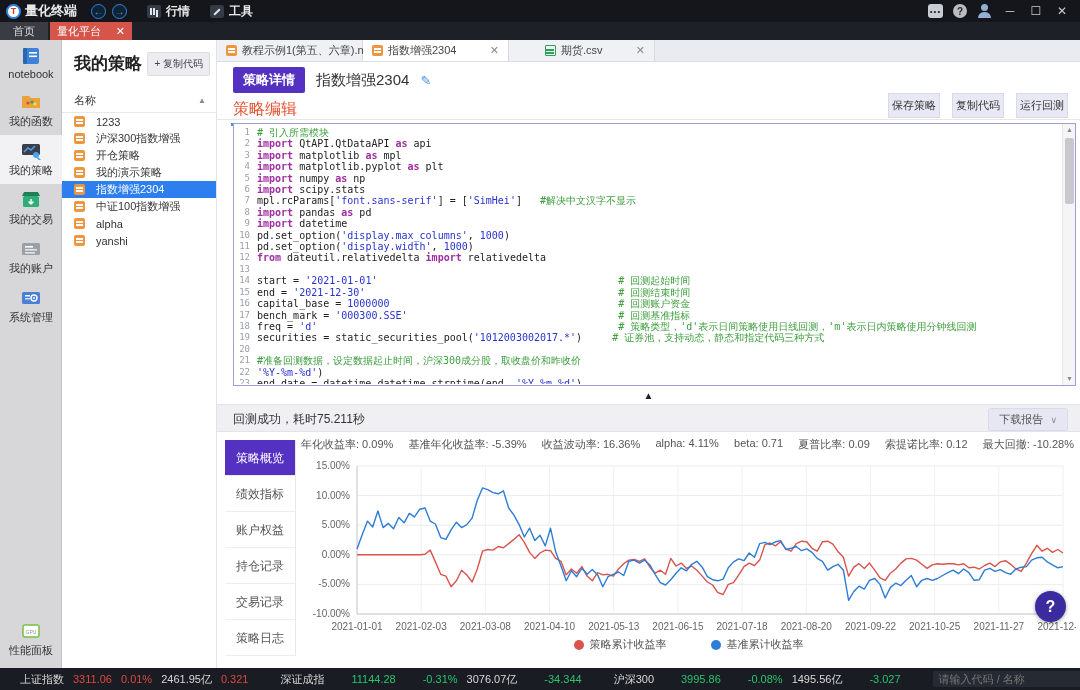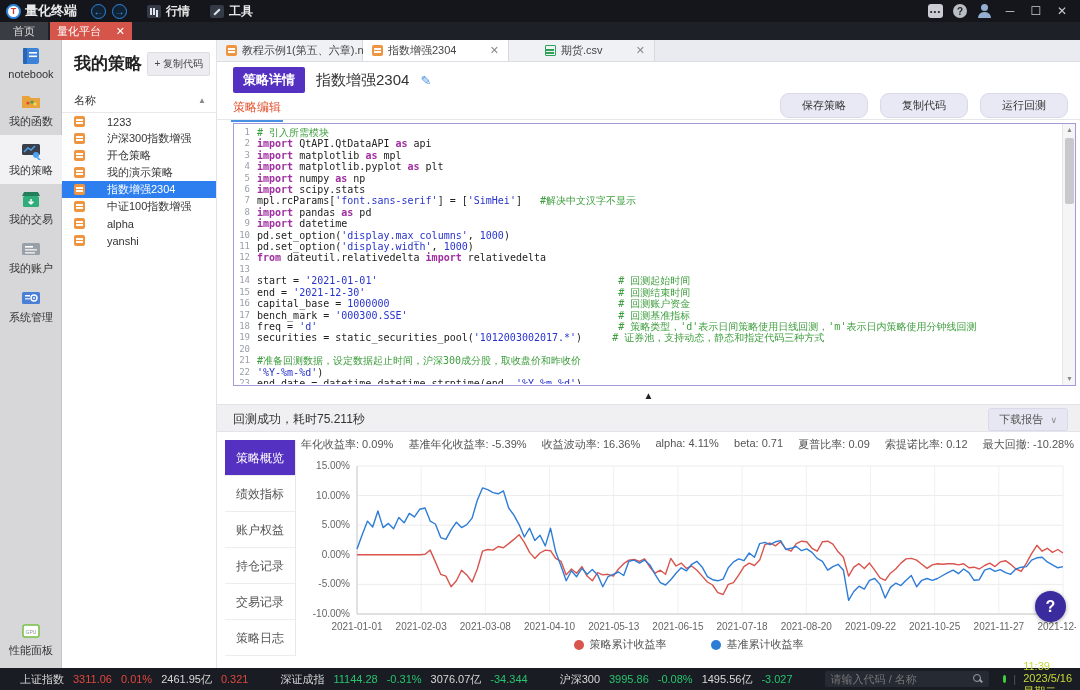--- a/index.html
+++ b/index.html
@@ -44,21 +44,21 @@
 
   
   .listpanel { position:absolute; top:40px; left:62px; width:155px; bottom:22px; background:#fff; border-right:1px solid #e3e3e7; }
   .lp-head { position:relative; padding:12px 8px 10px 12px; }
   .lp-title { font-size:17px; font-weight:bold; color:#222; }
   .lp-newbtn { position:absolute; right:6px; top:12px; background:#ececf1; border:1px solid #dcdce2; border-radius:2px;
     font-size:10px; color:#444; padding:4px 6px; cursor:pointer; }
   .lp-colhead { display:flex; justify-content:space-between; align-items:center; padding:8px 10px 4px 12px;
     font-size:11px; color:#333; border-bottom:1px solid #e8e8ec; }
   .lp-sort { font-size:8px; color:#888; }
-  .lp-item { display:flex; align-items:center; gap:22px; height:17px; padding-left:12px; font-size:11px; color:#333; cursor:pointer; white-space:nowrap; }
+  .lp-item { display:flex; align-items:center; gap:11px; height:17px; padding-left:12px; font-size:11px; color:#333; cursor:pointer; white-space:nowrap; }
   .lp-item.selected { background:#2d7ff0; color:#fff; }
   .doc-ic { width:11px; height:11px; background:#f0953f; border-radius:2px; position:relative; flex:none; }
   .doc-ic::after { content:""; position:absolute; left:2px; top:3px; width:7px; height:1.5px; background:#fff; box-shadow:0 3px 0 #fff; }
 
   
   .main { position:absolute; top:40px; left:217px; right:0; bottom:22px; background:#fff; }
   .doctabs { position:absolute; top:0; left:0; right:0; height:22px; background:#e9ebf0; border-bottom:1px solid #dcdce2; display:flex; }
   .dtab { display:flex; align-items:center; gap:5px; padding:0 9px; font-size:11px; color:#444;
     border-right:1px solid #d8d8de; background:#f0f1f4; cursor:pointer; white-space:nowrap; }
   .dtab.active { background:#fff; }
@@ -66,24 +66,24 @@
   .nb-ic { width:11px; height:11px; background:#f0953f; border-radius:2px; position:relative; flex:none; }
   .nb-ic::after { content:""; position:absolute; left:2px; top:3px; width:7px; height:1.5px; background:#fff; box-shadow:0 3px 0 #fff; }
   .csv-ic { width:11px; height:11px; border:1.5px solid #2ea05a; border-radius:1px; position:relative; flex:none; }
   .csv-ic::after { content:""; position:absolute; left:0; top:3px; width:8px; height:1.5px; background:#2ea05a; box-shadow:0 3px 0 #2ea05a; }
 
   .badge-row { position:absolute; top:27px; left:16px; display:flex; align-items:center; gap:11px; }
   .badge { background:#5531c1; color:#fff; font-weight:bold; font-size:13px; padding:4px 10px; border-radius:2px; }
   .strat-title { font-size:15px; color:#333; }
   .edit-pencil { color:#4a90e2; font-size:13px; cursor:pointer; }
 
-  .edit-tab { position:absolute; top:59px; left:16px; font-size:12px; color:#e4512e; cursor:pointer; padding-bottom:6px; }
+  .edit-tab { position:absolute; top:59px; left:16px; font-size:16px; color:#e4512e; cursor:pointer; padding-bottom:6px; }
   .edit-tab::after { content:""; position:absolute; left:-2px; right:-2px; bottom:0; height:3px; background:#4a90e2; }
   .toolbar { position:absolute; top:53px; right:12px; display:flex; gap:12px; }
-  .tb-btn { background:#e9e9f5; border:1px solid #d9d9ea; border-radius:9px; color:#333; font-size:11px; padding:4px 21px; cursor:pointer; }
+  .tb-btn { background:#e9e9f5; border:1px solid #d9d9ea; border-radius:0; color:#333; font-size:11px; padding:4px 3px; cursor:pointer; }
   .divider { position:absolute; top:79px; left:0; right:0; height:1px; background:#e7e7eb; }
 
   
   .editor { position:absolute; top:83px; left:16px; right:4px; height:263px; border:1px solid #a49ad8; background:#fff; overflow:hidden; }
   .code-scroll { position:absolute; inset:1px 14px 1px 1px; overflow:hidden; padding-top:2px;
     font-family:"DejaVu Sans Mono","Liberation Mono",monospace; font-size:10px; line-height:11.4px; }
   .code-line { display:flex; white-space:pre; }
   .ln { width:22px; flex:none; text-align:right; padding-right:7px; color:#9aa0aa; font-size:9px; }
   .tok-k { color:#a12ea1; font-weight:bold; }
   .tok-s { color:#2733cc; }
@@ -114,21 +114,21 @@
   .legend { position:absolute; top:597px; left:84px; width:775px; display:flex; justify-content:center; gap:44px; font-size:11px; color:#555; }
   .leg-item { display:flex; align-items:center; gap:6px; }
   .leg-dot { width:10px; height:10px; border-radius:50%; }
   .help-btn { position:absolute; top:551px; right:14px; width:31px; height:31px; border-radius:50%; background:#3a2b9e;
     color:#fff; font-size:16px; font-weight:bold; text-align:center; line-height:31px; cursor:pointer; box-shadow:0 1px 4px rgba(0,0,0,.35); }
 
   
   .statusbar { position:absolute; bottom:0; left:0; right:0; height:22px; background:#191c23; display:flex; align-items:center;
     font-size:11px; color:#d8d8d8; padding-left:20px; }
   .idx-group { display:flex; align-items:center; gap:9px; margin-right:32px; white-space:nowrap; }
-  .val-up { color:#e0473d; } .val-down { color:#27c46d; } .val-flat { color:#d8d8d8; }
+  .val-up { color:#e0473d; } .val-down { color:#27c46d;margin-left:18px; } .val-flat { color:#d8d8d8; }
   .sb-search { display:flex; align-items:center; margin-left:auto; background:#262a33; border-radius:2px; height:16px; width:225px; padding:0 6px; }
   .sb-search input { flex:1; background:transparent; border:none; outline:none; color:#aaa; font-size:11px; }
   .search-glyph { width:10px; height:10px; position:relative; flex:none; }
   .search-glyph::before { content:""; position:absolute; left:0; top:0; width:6px; height:6px; border:1.5px solid #9aa0aa; border-radius:50%; }
   .search-glyph::after { content:""; position:absolute; left:6px; top:6px; width:4px; height:1.5px; background:#9aa0aa; transform:rotate(45deg); }
   .sb-right { display:flex; align-items:center; gap:7px; padding:0 10px 0 14px; }
   .live-dot { width:8px; height:8px; border-radius:50%; background:#3fd03f; }
   .sb-sep { color:#555; }
   .sb-time { color:#c8d938; }
   svg text { font-family:"Liberation Sans","DejaVu Sans",sans-serif; }

